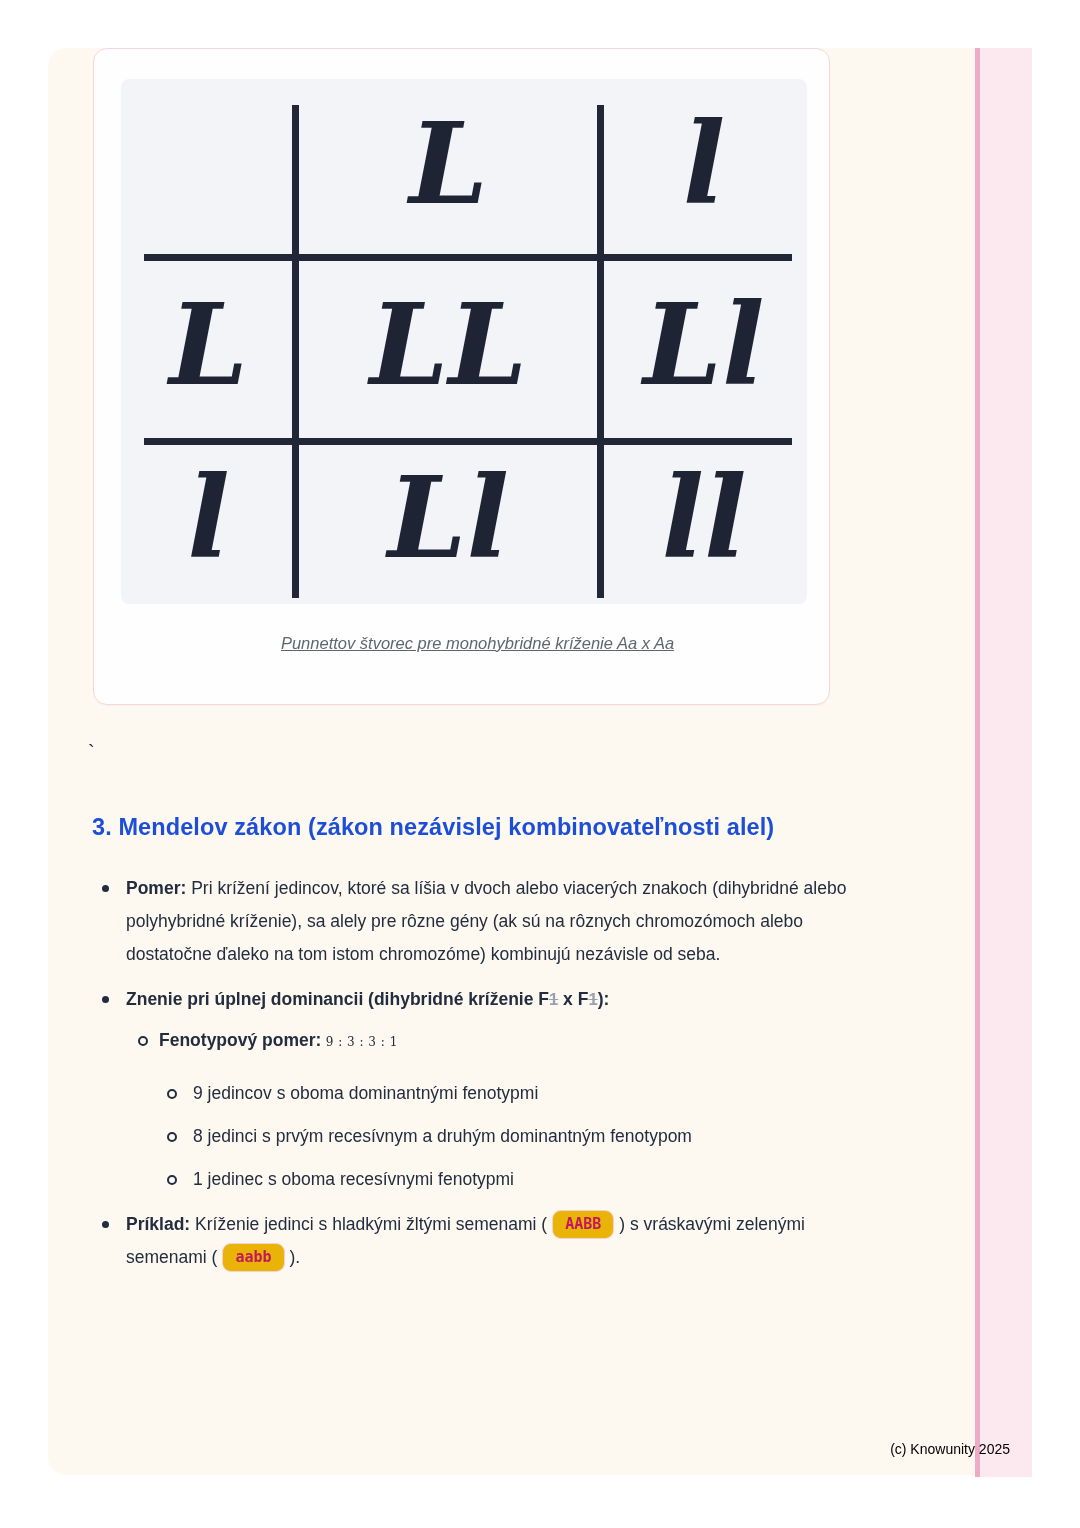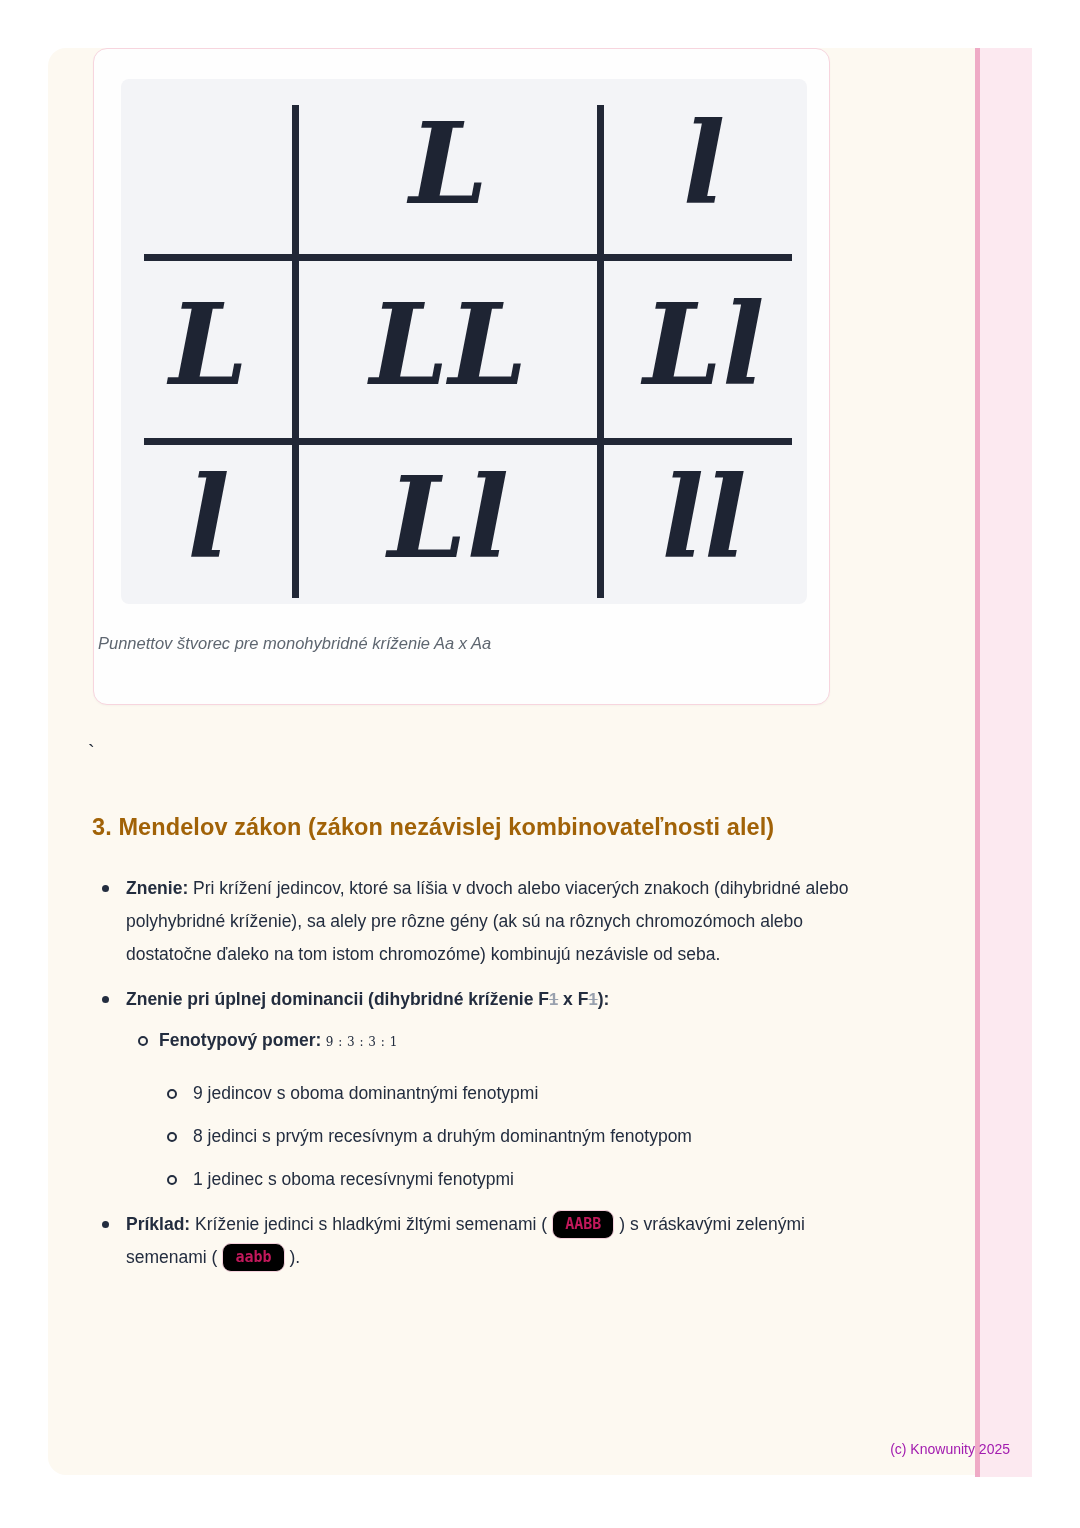--- a/index.html
+++ b/index.html
@@ -18,54 +18,54 @@
   .pline { position:absolute; background:#212736; }
   .vl1 { left:171px; top:26px; width:7px; height:493px; }
   .vl2 { left:476px; top:26px; width:7px; height:493px; }
   .hl1 { left:23px; top:175px; width:648px; height:7px; }
   .hl2 { left:23px; top:359px; width:648px; height:7px; }
   .pgrid { position:absolute; left:0; top:0; width:686px; height:525px;
            display:grid; grid-template-columns:175px 305px 206px; grid-template-rows:179px 184px 162px; }
   .pcell { display:flex; align-items:center; justify-content:center;
            font-family:"DejaVu Serif", serif; font-style:italic; font-weight:600;
            font-size:112px; color:#1E2433; line-height:1; padding-bottom:10px; }
-  .fig-caption { position:absolute; left:4px; top:585px; width:100%; 
-                 font-style:italic; font-size:16.5px; color:#5E6670; }
+  .fig-caption { position:absolute; left:16px; top:585px; width:100%; text-align:center;
+                 font-style:italic; font-size:16.5px; color:#5E6670;text-decoration:underline; }
 
   .backtick { position:absolute; left:40px; top:693px; font-size:20px; color:#222B3A; }
 
   .heading { position:absolute; left:44px; top:766px; font-size:23.5px; font-weight:600;
-             color:#a16207; letter-spacing:0.1px; }
+             color:#1d4ed8; letter-spacing:0.1px; }
 
   .body-text { position:absolute; left:44px; top:824px; width:788px;
                font-size:17.5px; line-height:33px; color:#232D3F; }
   ul { list-style:none; }
   .l1 > li { position:relative; padding-left:34px; margin-bottom:12px; }
   .l1 > li::before { content:""; position:absolute; left:10px; top:13px;
                      width:7px; height:7px; border-radius:50%; background:#232D3F; }
   .l2 { margin-top:8px; }
   .l2 > li { position:relative; padding-left:33px; margin-bottom:10px; }
   .l2 > li::before { content:""; position:absolute; left:12px; top:12px;
                      width:6px; height:6px; border-radius:50%; border:2px solid #232D3F; background:transparent; }
   .l3 { margin-top:18px; }
   .l3 > li { position:relative; padding-left:34px; margin-bottom:10px; }
   .l3 > li::before { content:""; position:absolute; left:8px; top:12px;
                      width:6px; height:6px; border-radius:50%; border:2px solid #232D3F; background:transparent; }
   b, .bold { font-weight:700; }
   .f1sub { color:#99A1AE; text-decoration:line-through; font-weight:600; font-size:0.95em; }
   .ratio { font-family:"DejaVu Serif", serif; font-size:12px; letter-spacing:0.5px; }
   .code-badge { display:inline-block; margin:0 5px; padding:3px 12px 4px;
-                background:#000000; border:1px solid #F4D0DB; border-radius:9px;
+                background:#eab308; border:1px solid #F4D0DB; border-radius:9px;
                 font-family:"DejaVu Sans Mono", monospace; font-weight:700; font-size:15px;
                 color:#C2185B; line-height:20px; vertical-align:1px; }
 
   .pink-bar { position:absolute; left:975px; top:48px; width:57px; height:1429px;
               background:#FCE9F0; border-left:5px solid #EFABC6; }
 
-  .copyright { position:absolute; top:1441px; right:70px; font-size:14px; color:#a21caf; z-index:5; }
+  .copyright { position:absolute; top:1441px; right:70px; font-size:14px; color:#000000; z-index:5; }
 </style>
 </head>
 <body>
 
 <div class="page">
 
   <div class="content-wrap">
 
     <div class="figure-card">
       <div class="fig-img">
@@ -88,21 +88,21 @@
       <div class="fig-caption">Punnettov štvorec pre monohybridné kríženie Aa x Aa</div>
     </div>
 
     <div class="backtick">`</div>
 
     <h2 class="heading">3. Mendelov zákon (zákon nezávislej kombinovateľnosti alel)</h2>
 
     <div class="body-text">
       <ul class="l1">
 
-        <li><b>Znenie:</b><span> Pri krížení jedincov, ktoré sa líšia v dvoch alebo viacerých znakoch (dihybridné alebo polyhybridné kríženie), sa alely pre rôzne gény (ak sú na rôznych chromozómoch alebo dostatočne ďaleko na tom istom chromozóme) kombinujú nezávisle od seba.</span></li>
+        <li><b>Pomer:</b><span> Pri krížení jedincov, ktoré sa líšia v dvoch alebo viacerých znakoch (dihybridné alebo polyhybridné kríženie), sa alely pre rôzne gény (ak sú na rôznych chromozómoch alebo dostatočne ďaleko na tom istom chromozóme) kombinujú nezávisle od seba.</span></li>
 
 
         <li>
           <b>Znenie pri úplnej dominancii (dihybridné kríženie F</b><span class="f1sub">1</span><b> x F</b><span class="f1sub">1</span><b>):</b>
           <ul class="l2">
             <li>
               <b>Fenotypový pomer:</b><span class="ratio"> 9 : 3 : 3 : 1</span>
               <ul class="l3">
                 <li>9 jedincov s oboma dominantnými fenotypmi</li>
                 <li>8 jedinci s prvým recesívnym a druhým dominantným fenotypom</li>

